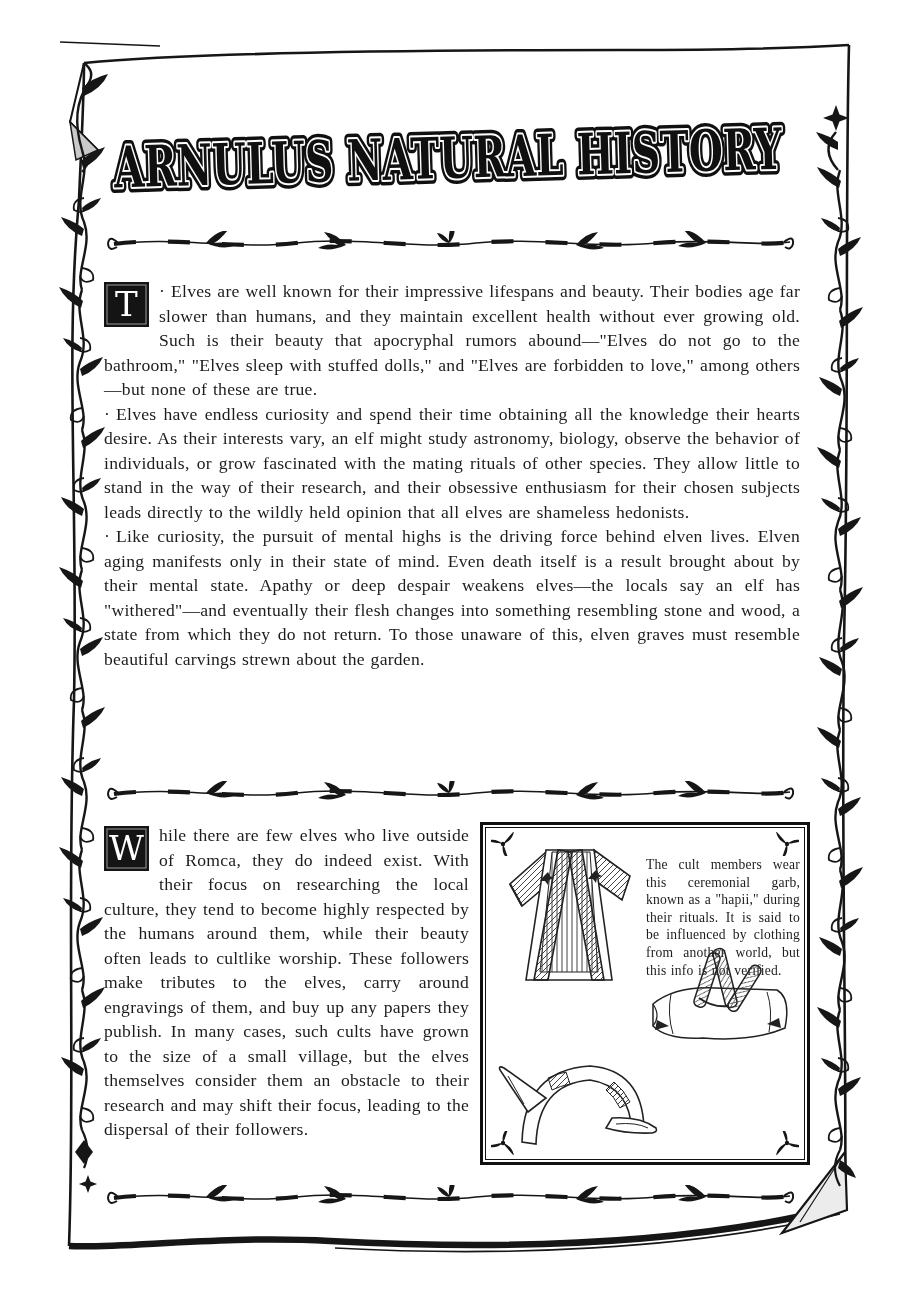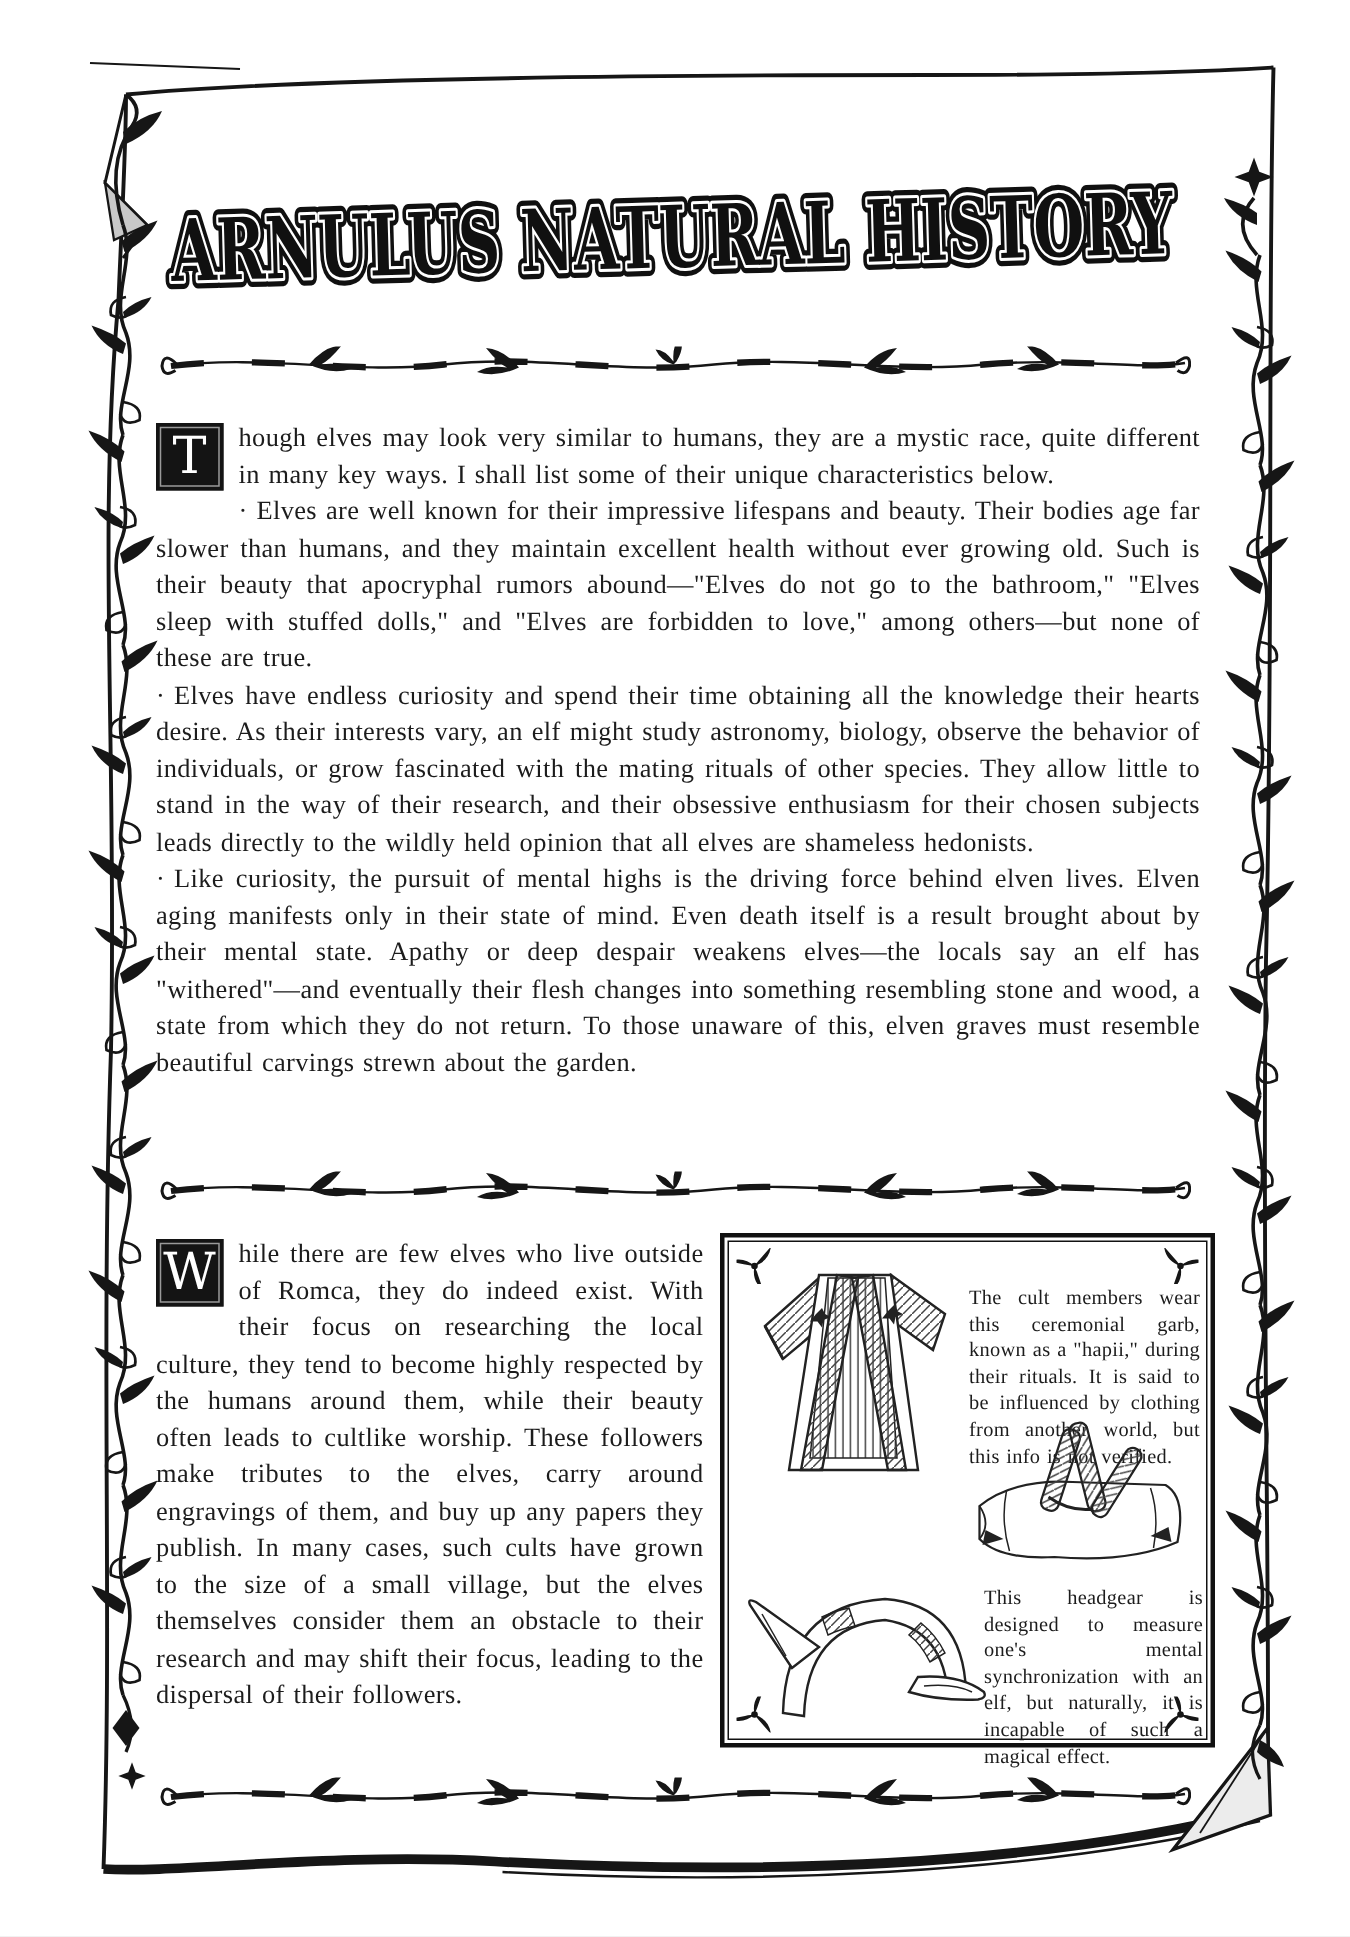--- a/index.html
+++ b/index.html
@@ -146,21 +146,21 @@
     </svg>
   <svg id="divider-2" class="divider" viewBox="0 0 692 26">
       <use href="#flourish"></use>
     </svg>
   <svg id="divider-3" class="divider" viewBox="0 0 692 26">
       <use href="#flourish"></use>
     </svg>
 
   <div id="section-elves" class="bodytext">
     <p class="para">
-      <span class="dropcap">T</span><span>hough elves may look very similar to humans, they are a mystic race, quite different in many key ways. I shall list some of their unique characteristics below.</span>
+      <span class="dropcap">T</span>
     </p>
     <p class="para">
       <span class="bullet-marker">·</span><span>Elves are well known for their impressive lifespans and beauty. Their bodies age far slower than humans, and they maintain excellent health without ever growing old. Such is their beauty that apocryphal rumors abound—"Elves do not go to the bathroom," "Elves sleep with stuffed dolls," and "Elves are forbidden to love," among others—but none of these are true.</span>
     </p>
     <p class="para">
       <span class="bullet-marker">·</span><span>Elves have endless curiosity and spend their time obtaining all the knowledge their hearts desire. As their interests vary, an elf might study astronomy, biology, observe the behavior of individuals, or grow fascinated with the mating rituals of other species. They allow little to stand in the way of their research, and their obsessive enthusiasm for their chosen subjects leads directly to the wildly held opinion that all elves are shameless hedonists.</span>
     </p>
     <p class="para">
       <span class="bullet-marker">·</span><span>Like curiosity, the pursuit of mental highs is the driving force behind elven lives. Elven aging manifests only in their state of mind. Even death itself is a result brought about by their mental state. Apathy or deep despair weakens elves—the locals say an elf has "withered"—and eventually their flesh changes into something resembling stone and wood, a state from which they do not return. To those unaware of this, elven graves must resemble beautiful carvings strewn about the garden.</span>
     </p>
@@ -259,17 +259,16 @@
           <path d="M28,88 Q30,16 96,12 Q148,16 150,74 L138,78 Q136,32 96,26 Q44,30 42,90 Z"></path>
           <path d="M54,24 Q62,20 72,18 L76,30 Q66,32 58,36 Z" fill="url(#dhatch)" stroke-width="1"></path>
           <path d="M120,28 Q130,36 136,48 L126,54 Q120,42 112,36 Z" fill="url(#dhatch)" stroke-width="1"></path>
           <path d="M34,58 L6,16 Q4,11 10,14 L52,44 Z"></path>
           <path d="M30,50 L14,22" stroke-width="1" fill="none"></path>
           <path d="M118,64 Q146,62 162,74 Q164,78 158,79 Q132,80 112,74 Z"></path>
           <path d="M122,70 Q142,68 154,74" stroke-width="1" fill="none"></path>
         </g>
       </svg>
 
-      <div class="caption justified" style="left:170px;top:228px;width:146px;">This headgear is designed to measure one's mental synchronization with an elf, but naturally, it is incapable of such a magical effect.</div>
     </div>
   </div>
 
 </div>
 
 </body></html>

